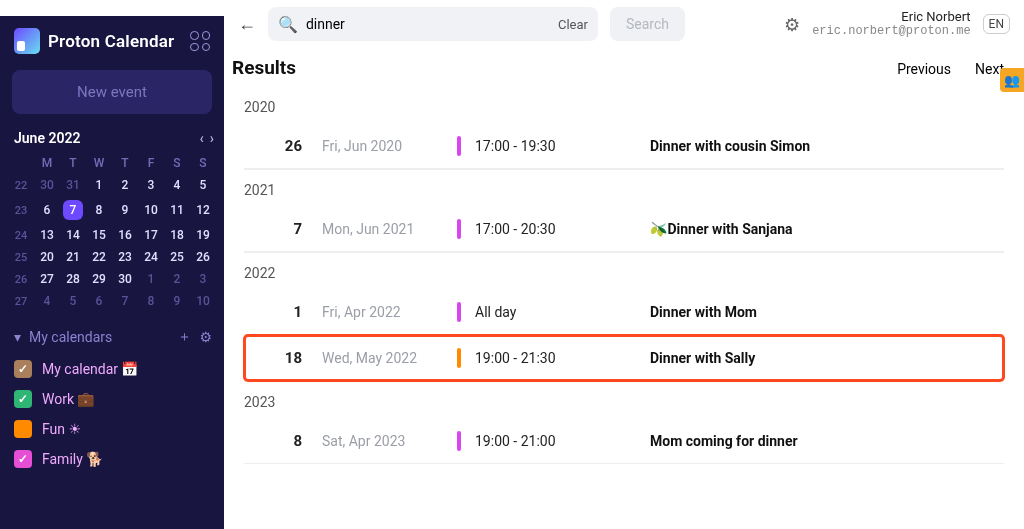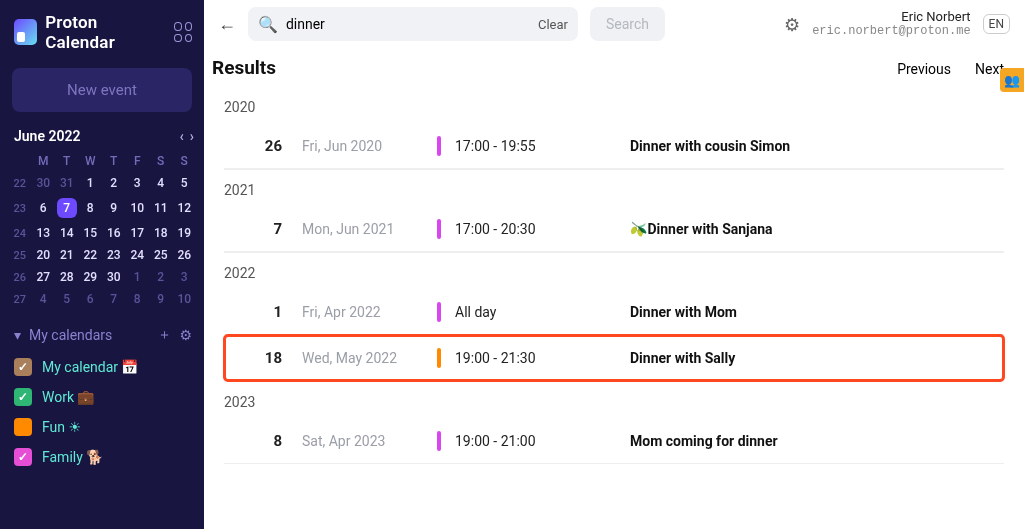--- a/index.html
+++ b/index.html
@@ -1,20 +1,20 @@
 <!DOCTYPE html>
 <html><head>
 <meta charset="utf-8">
 <style>
   * { box-sizing: border-box; margin: 0; padding: 0; font-family: -apple-system, BlinkMacSystemFont, "Segoe UI", Roboto, Helvetica, Arial, sans-serif; }
   html, body { width: 1024px; height: 529px; overflow: hidden; }
   body { display: flex; background: #fff; color: #333; }
 
   
-  .sidebar { width: 204px; background: #181541; color: #d7d3ff; display: flex; flex-direction: column; padding: 8px 0 0 0; flex-shrink: 0; }
+  .sidebar { width: 224px; background: #181541; color: #d7d3ff; display: flex; flex-direction: column; padding: 8px 0 0 0; flex-shrink: 0; margin-top: 16px; }
   .brand-row { display: flex; align-items: center; gap: 8px; padding: 4px 12px 12px 14px; }
   .brand-icon { width: 26px; height: 26px; background: linear-gradient(135deg,#6d4aff,#68dff1); border-radius: 5px; position: relative; }
   .brand-icon:after { content:''; position:absolute; left:3px; bottom:3px; width:8px; height:10px; background:#fff; border-radius:2px; }
   .brand-text { color: #fff; font-weight: 600; font-size: 17px; letter-spacing: .2px; }
   .apps-icon { margin-left: 8px; width: 20px; height: 20px; display:grid; grid-template-columns:1fr 1fr; gap:3px; }
   .apps-icon span { border:1.5px solid #9d97d8; border-radius:50%; }
 
   .new-event-btn { margin: 4px 12px 16px 12px; height: 44px; background: #2a2564; color: #7d75c0; font-size: 15px; border: none; border-radius: 8px; }
 
   .month-row { display:flex; align-items:center; justify-content:space-between; padding: 0 10px 6px 14px; color:#fff; font-size:14px; font-weight:600; }
@@ -25,21 +25,21 @@
   .mini-cal th, .mini-cal td { text-align:center; font-size:12px; padding:4px 0; font-weight:500; }
   .mini-cal th { color:#746cb8; }
   .mini-cal td { color:#e3dfff; }
   .mini-cal td.out { color:#5a5398; }
   .mini-cal td.today span { background:#6d4aff; color:#fff; border-radius:6px; display:inline-block; width:20px; height:20px; line-height:20px; }
   .mini-cal td.wk  { color:#5a5398; font-size:11px; }
 
   .my-cals-hdr { display:flex; align-items:center; gap:8px; padding:8px 12px 6px 14px; color:#8a81cf; font-size:14px; }
   .my-cals-hdr .spacer{flex:1;}
   .cal-list { padding: 2px 0 10px 14px; }
-  .cal-item { display:flex; align-items:center; gap:10px; padding:6px 0; font-size:14px; color:#5eead4; }
+  .cal-item { display:flex; align-items:center; gap:10px; padding:6px 0; font-size:14px; color:#f0abfc; }
   .cal-chk { width:18px; height:18px; border-radius:4px; display:flex; align-items:center; justify-content:center; font-size:12px; color:#fff; }
   .cal-chk.check:before { content:"✓"; color:#fff; font-weight:700; }
 
   
   .main { flex:1; display:flex; flex-direction:column; }
   .topbar { height:48px; display:flex; align-items:center; gap:12px; padding:0 14px; }
   .back-arrow { font-size:18px; color:#444; }
   .search-wrap { display:flex; align-items:center; background:#f1f2f5; border-radius:8px; width:330px; height:34px; padding:0 10px; gap:8px; }
   .search-wrap input { flex:1; border:none; background:transparent; font-size:14px; outline:none; }
   .clear-btn { background:transparent; border:none; color:#555; font-size:13px; }
@@ -228,21 +228,21 @@
   <div class="contacts-tab">👥</div>
 
   <div class="list" id="results-list">
       <div class="year-row first">2020</div>
       <div class="event-row">
         <div class="col-day">26</div>
         <div class="col-date">Fri, Jun 2020</div>
         <div class="col-bar">
           <div class="bar" style="background: rgb(217, 70, 239);"></div>
         </div>
-        <div class="col-time">17:00 - 19:55</div>
+        <div class="col-time">17:00 - 19:30</div>
         <div class="col-title">Dinner with cousin Simon</div>
       </div>
       <div class="year-row">2021</div>
       <div class="event-row">
         <div class="col-day">7</div>
         <div class="col-date">Mon, Jun 2021</div>
         <div class="col-bar">
           <div class="bar" style="background: rgb(217, 70, 239);"></div>
         </div>
         <div class="col-time">17:00 - 20:30</div>

